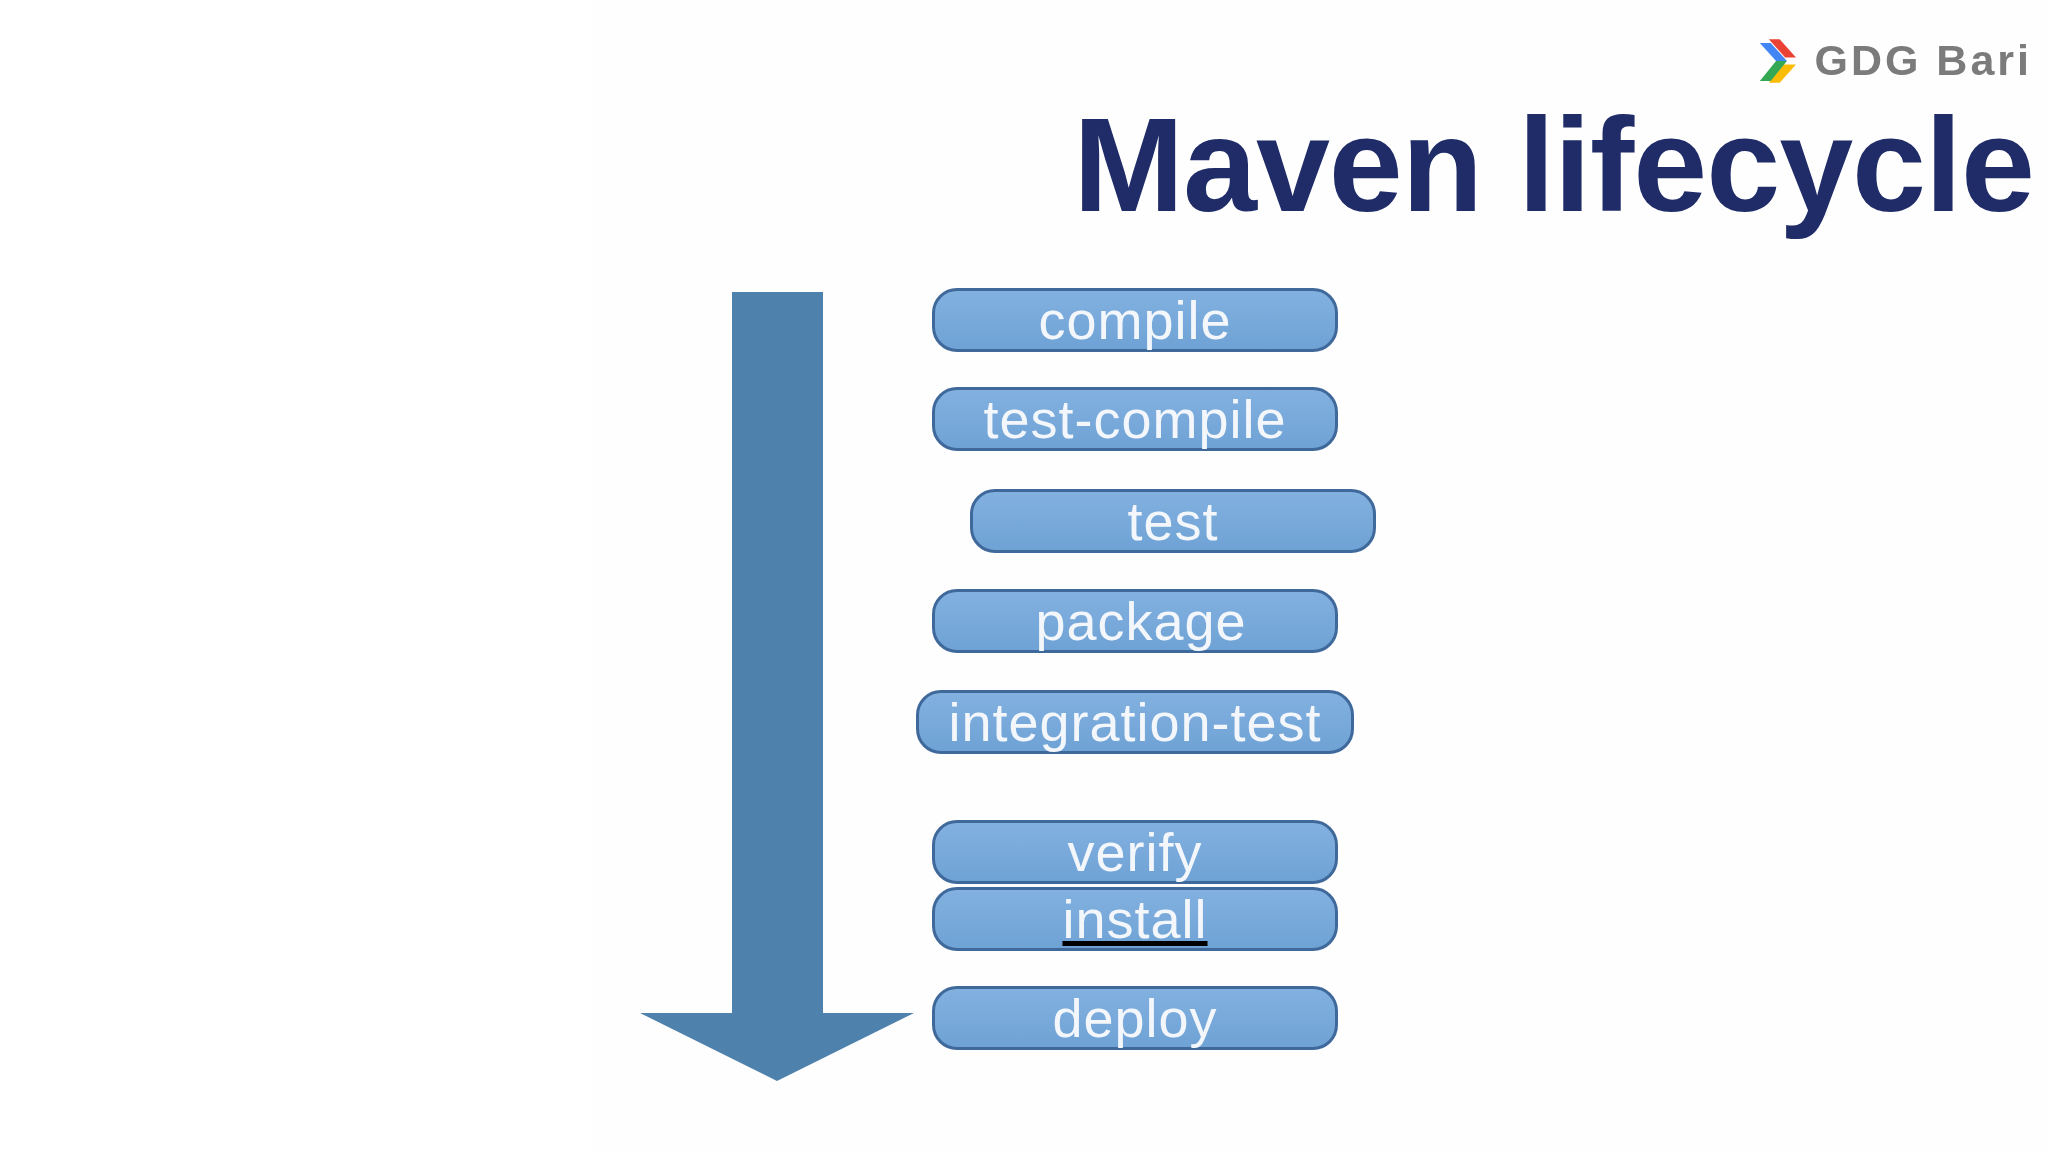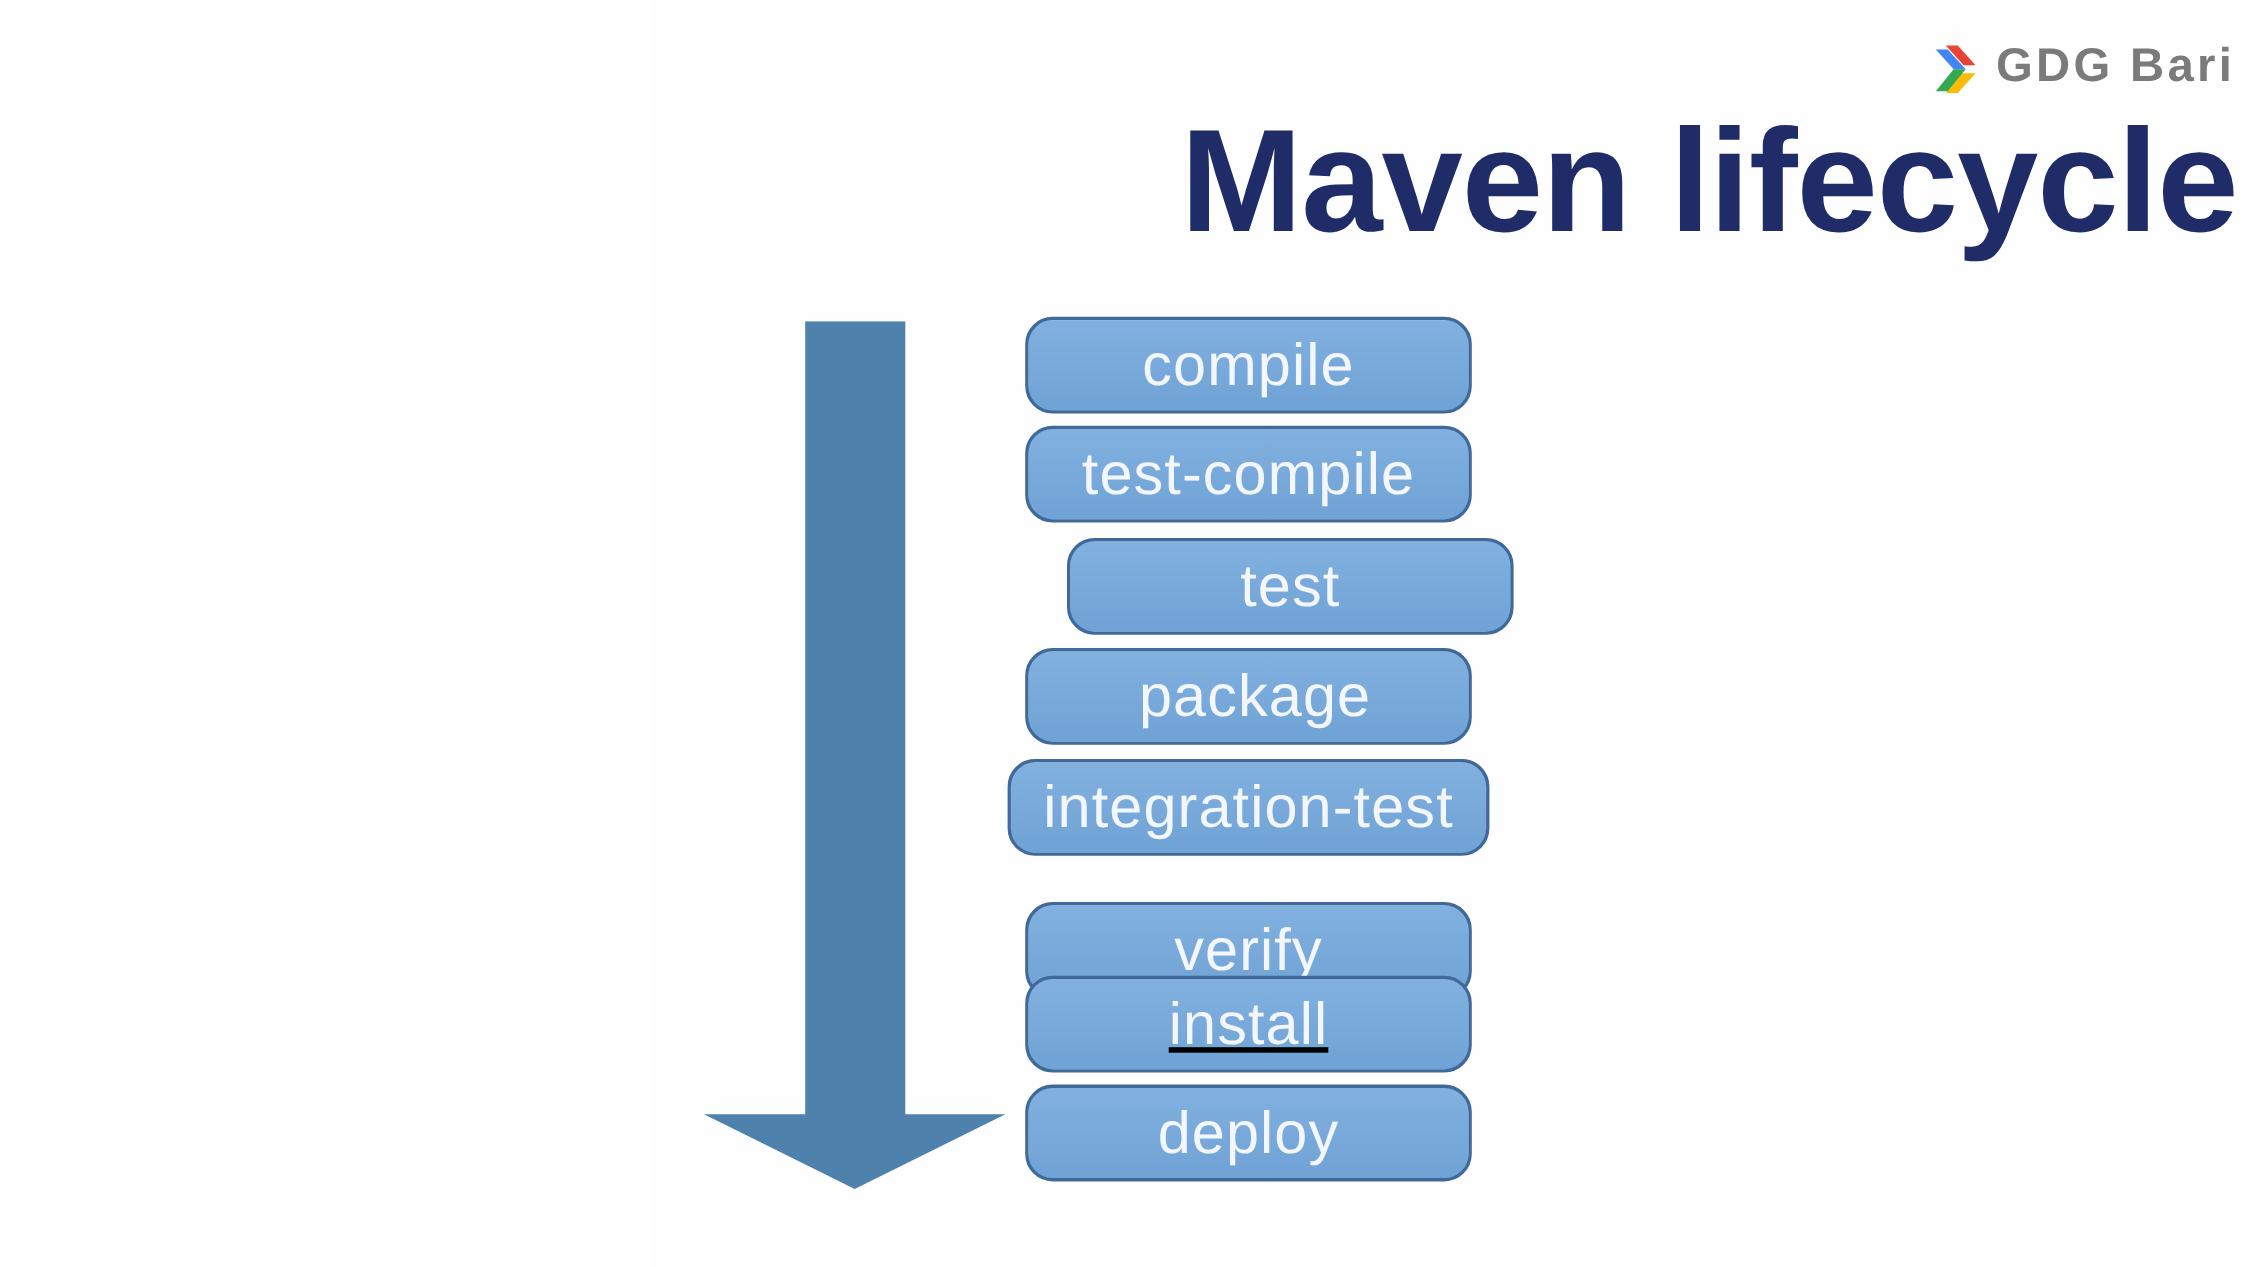--- a/index.html
+++ b/index.html
@@ -24,21 +24,21 @@
     height: 1152px;
     background: #fefeff;
   }
 
   
   .logo {
     position: absolute;
     top: 36px;
     right: 16px;
     display: flex;
-    align-items: flex-end;
+    align-items: center;
     gap: 18px;
   }
   .logo svg { display: block; }
   .logo-text {
     font-size: 43px;
     font-weight: 700;
     letter-spacing: 3px;
     color: var(--logo_text_color, #7b7b7b);
     white-space: nowrap;
   }
@@ -77,21 +77,21 @@
     position: absolute;
     left: 916px;
     top: 0;
     width: 438px;
     height: 1152px;
   }
   .phase {
     position: absolute;
     left: 16px;
     width: 406px;
-    height: 88px;
+    height: 64px;
     box-sizing: border-box;
     border: 3px solid var(--box_border, #40699b);
     border-radius: 25px;
     background: linear-gradient(180deg,
                 var(--box_fill_top, #82b1e0) 0%,
                 var(--box_fill_bottom, #6fa2d5) 100%);
     display: flex;
     align-items: center;
     justify-content: center;
   }

